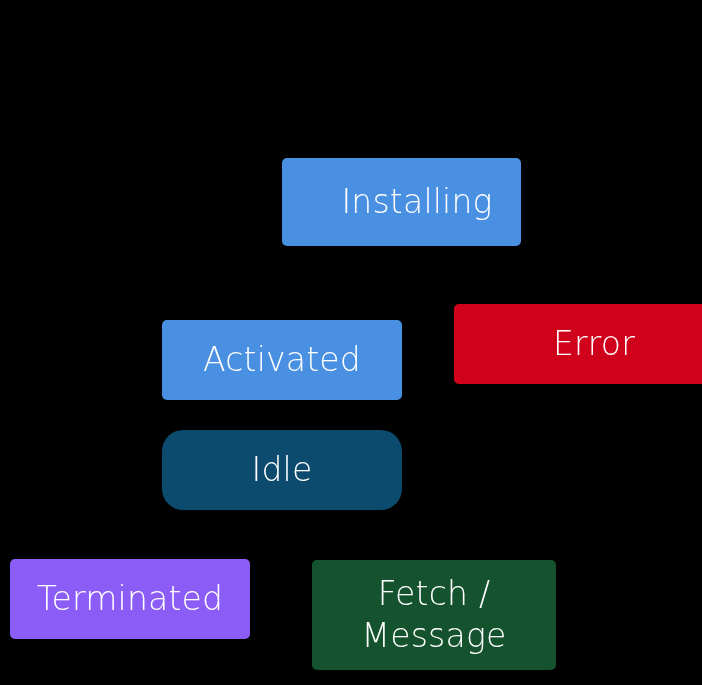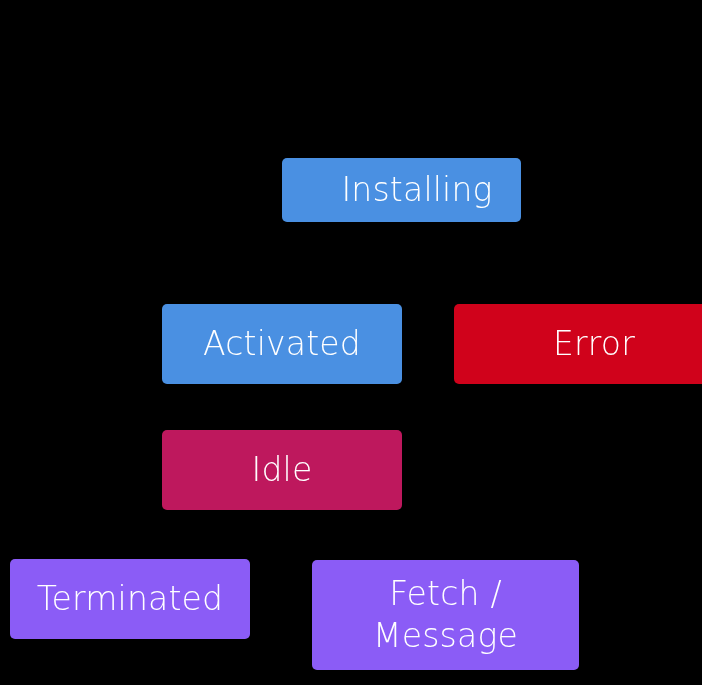--- a/index.html
+++ b/index.html
@@ -35,38 +35,38 @@
   .node-label {
     display: block;
     white-space: pre-line;
   }
 </style>
 </head>
 <body style="background: rgb(0, 0, 0);">
 
 <div id="canvas" style="background: rgb(0, 0, 0); color: rgb(255, 255, 255);">
 
-  <div class="node" style="left: 282px; top: 158px; width: 239px; height: 64px; background: rgb(74, 144, 226); padding-left: 31px;">
+  <div class="node" style="left: 282px; top: 158px; width: 239px; height: 88px; background: rgb(74, 144, 226); padding-left: 31px;">
     <span class="node-label">Installing</span>
   </div>
 
-  <div class="node" style="left: 162px; top: 304px; width: 240px; height: 80px; background: rgb(74, 144, 226);">
+  <div class="node" style="left: 162px; top: 320px; width: 240px; height: 80px; background: rgb(74, 144, 226);">
     <span class="node-label">Activated</span>
   </div>
 
   <div class="node" style="left: 454px; top: 304px; width: 280px; height: 80px; background: rgb(208, 2, 27);">
     <span class="node-label">Error</span>
   </div>
 
-  <div class="node" style="left: 162px; top: 430px; width: 240px; height: 80px; background: #be185d;">
+  <div class="node" style="left: 162px; top: 430px; width: 240px; height: 80px; background: #0c4a6e; border-radius: 21px;">
     <span class="node-label">Idle</span>
   </div>
 
   <div class="node" style="left: 10px; top: 559px; width: 240px; height: 80px; background: #8b5cf6;">
     <span class="node-label">Terminated</span>
   </div>
 
-  <div class="node" style="left: 312px; top: 560px; width: 267px; height: 110px; background: #8b5cf6; align-items: center;">
+  <div class="node" style="left: 312px; top: 560px; width: 244px; height: 110px; background: #14532d; align-items: center;">
     <span class="node-label">Fetch /
 Message</span>
   </div>
 
 </div>
 
 </body></html>

